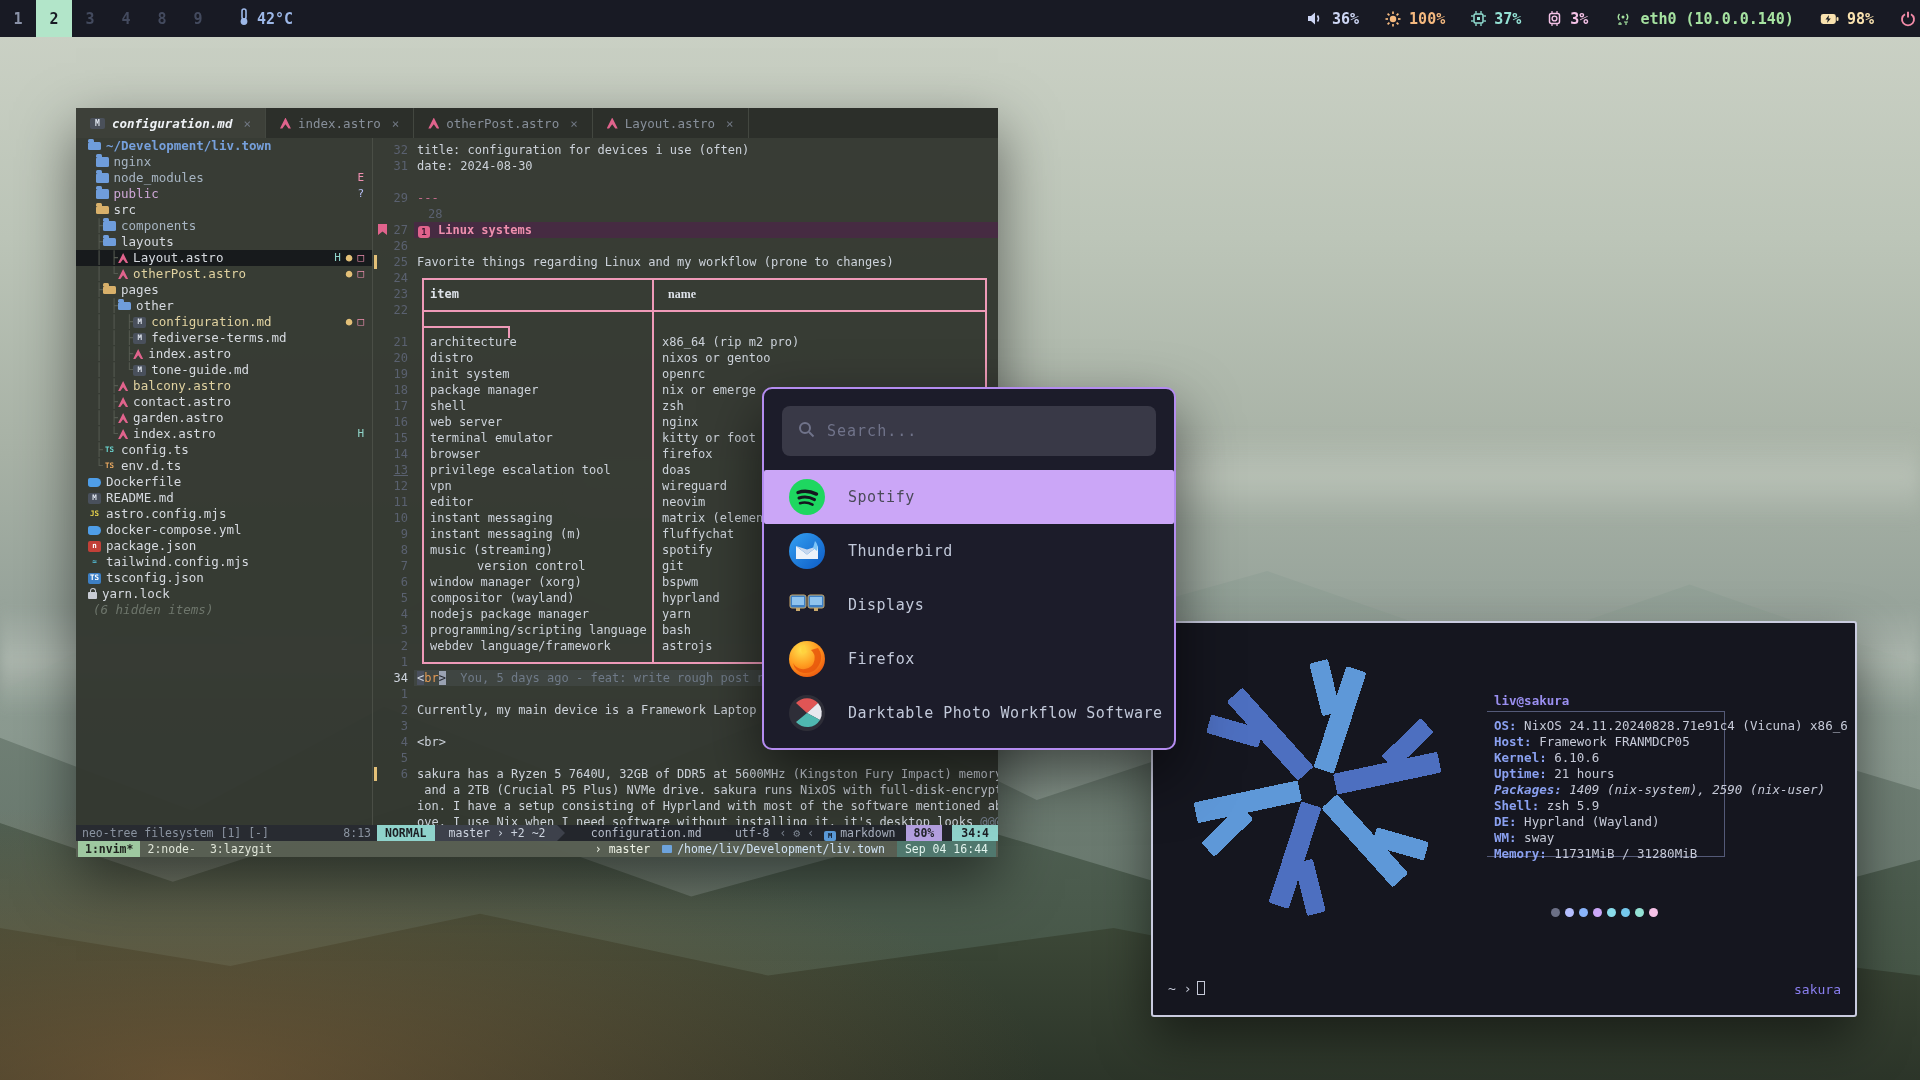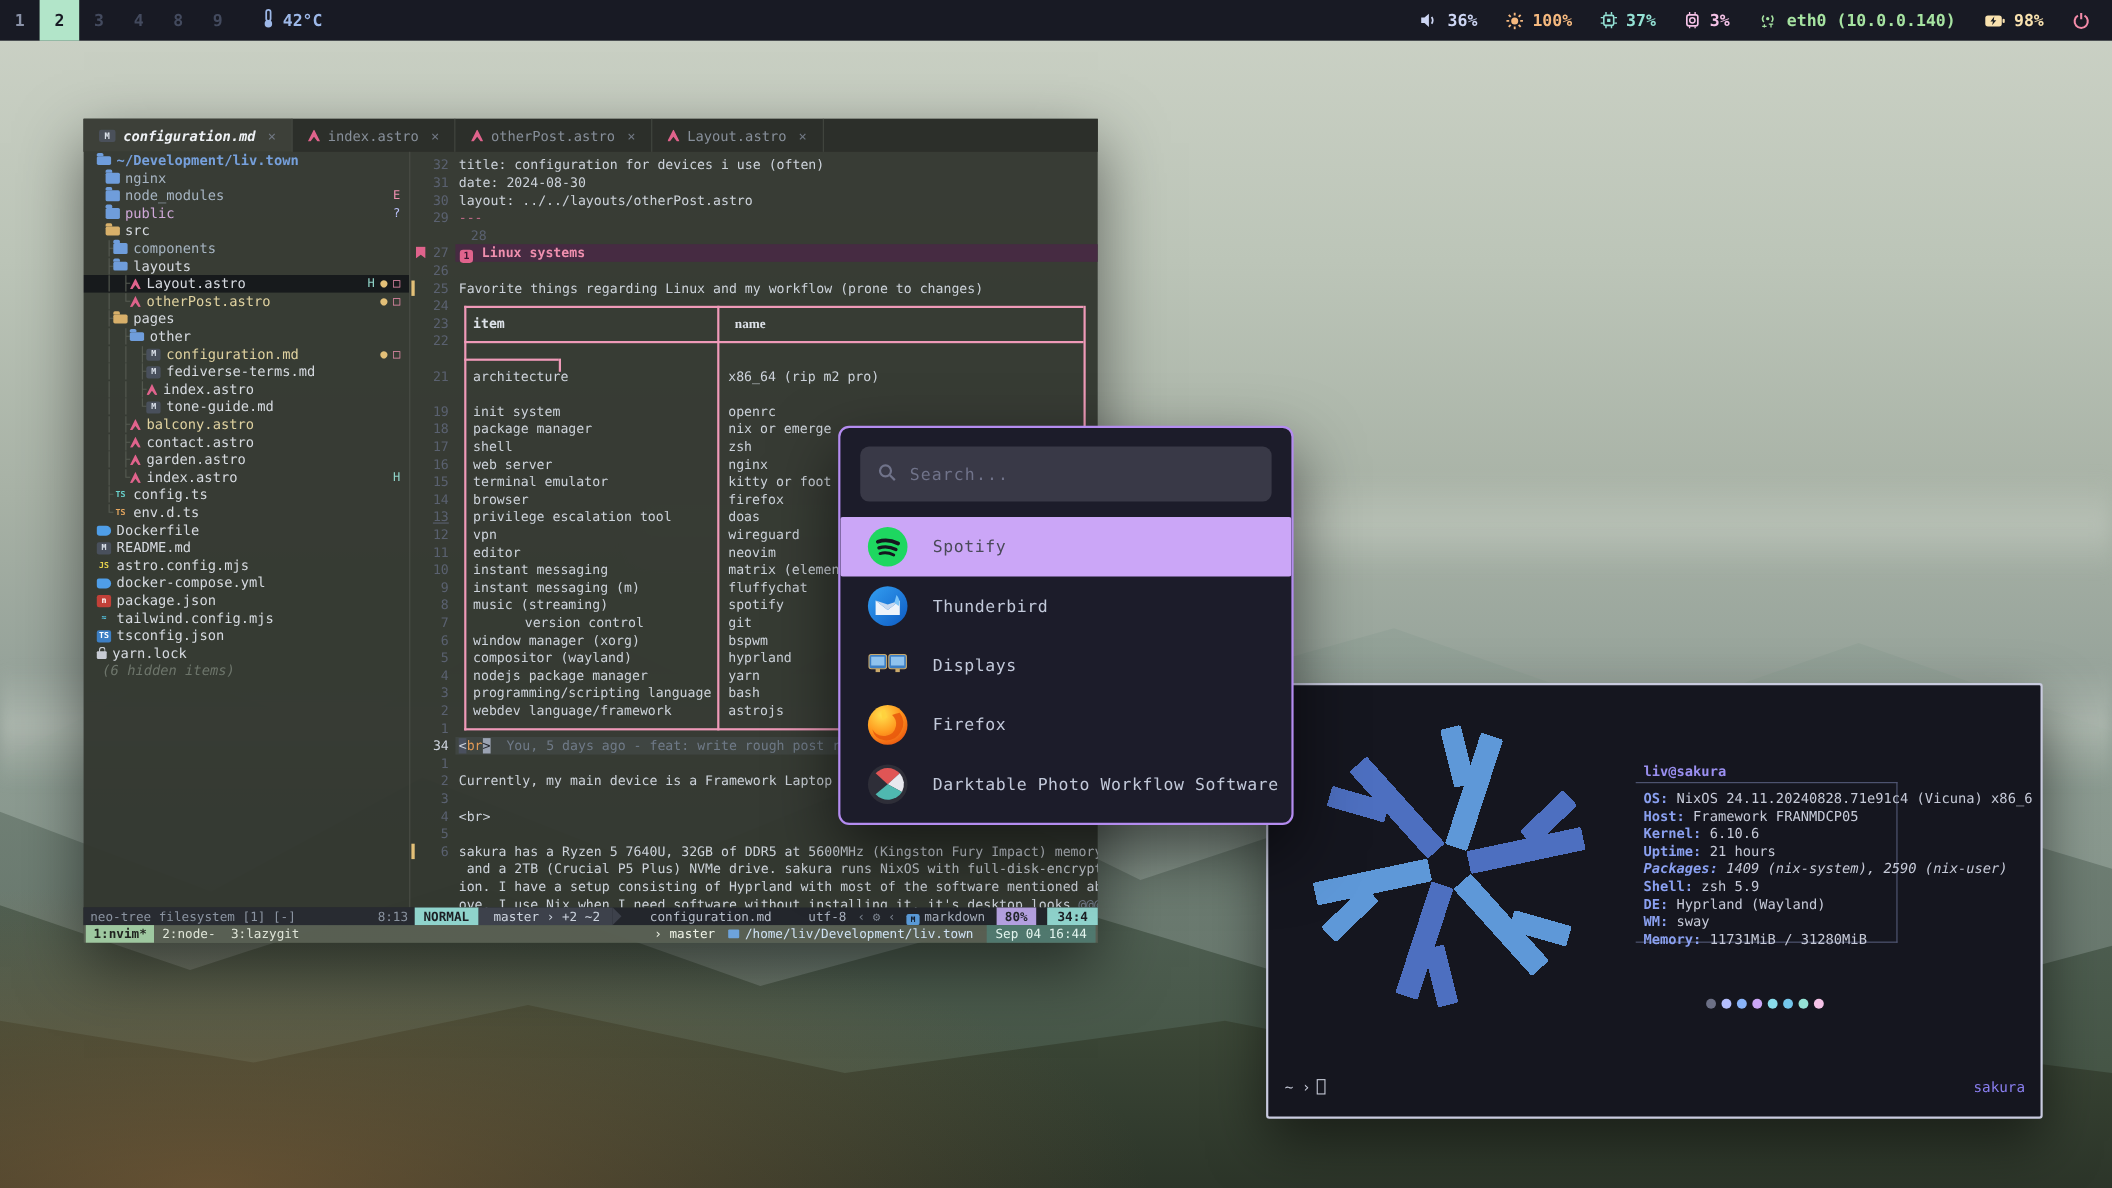--- a/index.html
+++ b/index.html
@@ -18,21 +18,21 @@
   .fog2 { position:absolute; left:30%; right:0; top:40%; height:90px; background:linear-gradient(180deg,rgba(228,232,224,0),rgba(228,232,224,.28),rgba(228,232,224,0)); filter:blur(8px); }
 
   
   .topbar { position:absolute; left:0; top:0; width:1920px; height:37px; background:#181a24; display:flex; align-items:center; z-index:50; color:#cdd6f4; font-size:15px; }
   .ws { width:36px; height:37px; display:flex; align-items:center; justify-content:center; font-weight:bold; cursor:default; }
   .ws.focused { background:#b2e5c9; color:#181a24; }
   .ws.occupied { color:#8a92a8; }
   .ws.inactive { color:#434a5e; }
   .temp { display:flex; align-items:center; gap:7px; margin-left:22px; color:#9db8e8; font-weight:bold; }
   .clock { position:absolute; left:0; right:0; text-align:center; font-weight:bold; letter-spacing:.5px; pointer-events:none; }
-  .modules { margin-left:auto; display:flex; align-items:center; gap:26px; padding-right:20px; }
+  .modules { margin-left:auto; display:flex; align-items:center; gap:26px; padding-right:4px; }
   .module { display:flex; align-items:center; gap:8px; font-weight:bold; }
   .module svg { display:block; }
 
   
   .editor-win { position:absolute; left:76px; top:108px; width:922px; height:749px; background:rgba(50,54,47,.96); box-shadow:0 22px 55px rgba(0,0,0,.5); z-index:10; font-size:12px; color:#ccd2da; }
   .tabline { position:absolute; left:0; top:0; right:0; height:30px; background:#2c2f2a; display:flex; align-items:stretch; }
   .tab { display:flex; align-items:center; gap:7px; padding:0 14px; color:#878f9a; border-right:1px solid #434740; font-size:12.5px; }
   .tab.active { background:rgba(63,67,59,.9); color:#eef1f5; font-style:italic; font-weight:bold; }
   .tab .close { color:#717884; font-style:normal; font-weight:normal; margin-left:4px; }
   .ic-md { display:inline-flex; width:15px; height:11px; background:#4a505a; color:#dfe5ee; font-size:8px; font-weight:bold; align-items:center; justify-content:center; border-radius:2px; font-style:normal; }
@@ -283,31 +283,31 @@
       <div class="trow" style="top: 400px;"><span class="tguide"></span><span class="ftag" style="background: rgb(194, 64, 56); color: rgb(255, 255, 255);">n</span><span class="c-white">package.json</span></div>
       <div class="trow" style="top: 416px;"><span class="tguide"></span><span class="ftag" style="color: rgb(85, 196, 224);">≈</span><span class="c-white">tailwind.config.mjs</span></div>
       <div class="trow" style="top: 432px;"><span class="tguide"></span><span class="ftag" style="background: rgb(61, 127, 196); color: rgb(255, 255, 255);">TS</span><span class="c-white">tsconfig.json</span></div>
       <div class="trow" style="top: 448px;"><span class="tguide"></span><span class="fico" style="width: 9px; height: 7px; background: rgb(200, 204, 212); border-radius: 1px; position: relative; margin-top: 3px;"><span style="position: absolute; left: 1.5px; top: -4px; width: 6px; height: 5px; border-top: 1.5px solid rgb(200, 204, 212); border-right: 1.5px solid rgb(200, 204, 212); border-left: 1.5px solid rgb(200, 204, 212); border-image: initial; border-bottom: none; border-radius: 3px 3px 0px 0px;"></span></span><span class="c-white">yarn.lock</span></div>
       <div class="trow" style="top: 464px;"><span class="tguide"></span><span class="fico" style="width: 0px;"></span><span class="c-dim">(6 hidden items)</span></div>
     </div>
   <div class="vsep"></div>
   <div class="buffer" id="buffer">
       <div class="brow" style="top: 4px; left: 0px; right: 0px;"><span class="bnum" style="left: 0px;">32</span><span class="btext" style="left: 45px;">title: configuration for devices i use (often)</span></div>
       <div class="brow" style="top: 20px; left: 0px; right: 0px;"><span class="bnum" style="left: 0px;">31</span><span class="btext" style="left: 45px;">date: 2024-08-30</span></div>
-      <div class="brow" style="top: 36px; left: 0px; right: 0px;"><span class="bnum" style="left: 0px;">30</span><span class="btext" style="left: 45px;">layout: ../../layouts/otherPost.astro</span></div>
       <div class="brow" style="top: 52px; left: 0px; right: 0px;"><span class="bnum" style="left: 0px;">29</span><span class="btext" style="left: 45px; color: rgb(192, 106, 136);">---</span></div>
       <div class="brow" style="top: 68px; left: 0px; right: 0px;"><span class="bnum" style="left: 16px; padding-left: 40px;">28</span></div>
       <div class="brow" style="top: 84px; left: 0px; right: 0px;"><div class="heading-stripe" style="top: 0px;"><span class="h1badge">1</span><span class="htext">Linux systems</span></div><span class="gflag"></span><span class="bnum" style="left: 0px;">27</span></div>
       <div class="brow" style="top: 100px; left: 0px; right: 0px;"><span class="bnum" style="left: 0px;">26</span></div>
       <div class="brow" style="top: 116px; left: 0px; right: 0px;"><span class="bnum" style="left: 0px;">25</span><span class="gbar"></span><span class="btext" style="left: 45px;">Favorite things regarding Linux and my workflow (prone to changes)</span></div>
       <div class="brow" style="top: 132px; left: 0px; right: 0px;"><span class="bnum" style="left: 0px;">24</span></div>
       <div class="brow" style="top: 148px; left: 0px; right: 0px;"><span class="bnum" style="left: 0px;">23</span><span class="btext" style="left: 58px; font-weight: bold; color: rgb(221, 226, 233);">item</span><span class="btext" style="left: 296px; font-weight: bold; color: rgb(221, 226, 233); font-family: Liberation Serif, serif;">name</span></div>
       <div class="brow" style="top: 164px; left: 0px; right: 0px;"><span class="bnum" style="left: 0px;">22</span></div>
       <div class="brow" style="top: 180px; left: 0px; right: 0px;"><span class="bnum" style="left: 0px;"></span></div>
       <div class="brow" style="top: 196px; left: 0px; right: 0px;"><span class="bnum" style="left: 0px;">21</span><span class="btext" style="left: 58px;">architecture</span><span class="btext" style="left: 290px;">x86_64 (rip m2 pro)</span></div>
+      <div class="brow" style="top: 212px; left: 0px; right: 0px;"><span class="bnum" style="left: 0px;">20</span><span class="btext" style="left: 58px;">distro</span><span class="btext" style="left: 290px;">nixos or gentoo</span></div>
       <div class="brow" style="top: 228px; left: 0px; right: 0px;"><span class="bnum" style="left: 0px;">19</span><span class="btext" style="left: 58px;">init system</span><span class="btext" style="left: 290px;">openrc</span></div>
       <div class="brow" style="top: 244px; left: 0px; right: 0px;"><span class="bnum" style="left: 0px;">18</span><span class="btext" style="left: 58px;">package manager</span><span class="btext" style="left: 290px;">nix or emerge</span></div>
       <div class="brow" style="top: 260px; left: 0px; right: 0px;"><span class="bnum" style="left: 0px;">17</span><span class="btext" style="left: 58px;">shell</span><span class="btext" style="left: 290px;">zsh</span></div>
       <div class="brow" style="top: 276px; left: 0px; right: 0px;"><span class="bnum" style="left: 0px;">16</span><span class="btext" style="left: 58px;">web server</span><span class="btext" style="left: 290px;">nginx</span></div>
       <div class="brow" style="top: 292px; left: 0px; right: 0px;"><span class="bnum" style="left: 0px;">15</span><span class="btext" style="left: 58px;">terminal emulator</span><span class="btext" style="left: 290px;">kitty or foot</span></div>
       <div class="brow" style="top: 308px; left: 0px; right: 0px;"><span class="bnum" style="left: 0px;">14</span><span class="btext" style="left: 58px;">browser</span><span class="btext" style="left: 290px;">firefox</span></div>
       <div class="brow" style="top: 324px; left: 0px; right: 0px;"><span class="bnum" style="left: 0px; text-decoration: underline;">13</span><span class="btext" style="left: 58px;">privilege escalation tool</span><span class="btext" style="left: 290px;">doas</span></div>
       <div class="brow" style="top: 340px; left: 0px; right: 0px;"><span class="bnum" style="left: 0px;">12</span><span class="btext" style="left: 58px;">vpn</span><span class="btext" style="left: 290px;">wireguard</span></div>
       <div class="brow" style="top: 356px; left: 0px; right: 0px;"><span class="bnum" style="left: 0px;">11</span><span class="btext" style="left: 58px;">editor</span><span class="btext" style="left: 290px;">neovim</span></div>
       <div class="brow" style="top: 372px; left: 0px; right: 0px;"><span class="bnum" style="left: 0px;">10</span><span class="btext" style="left: 58px;">instant messaging</span><span class="btext" style="left: 290px;">matrix (element)</span></div>

